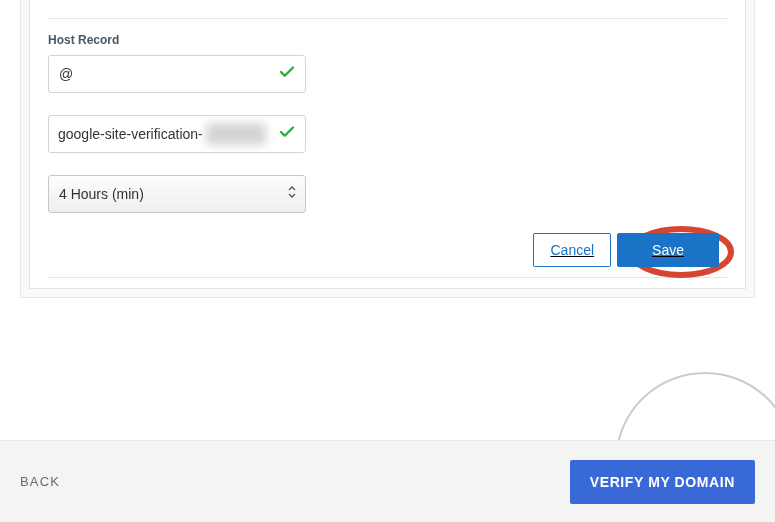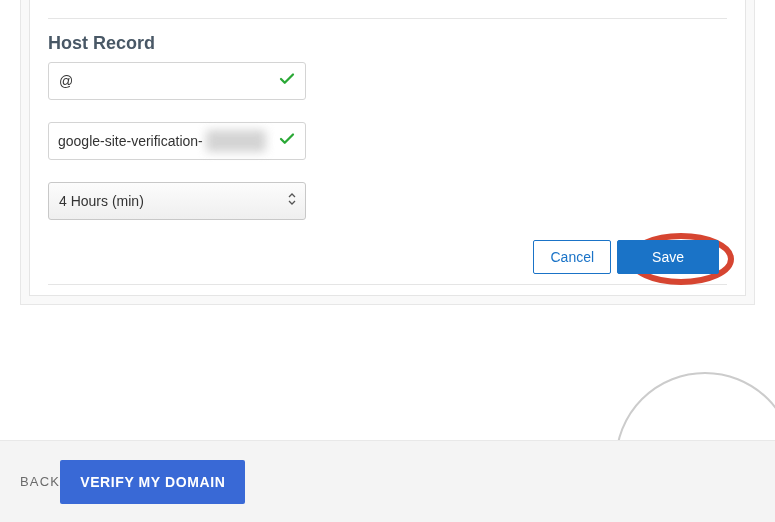--- a/index.html
+++ b/index.html
@@ -22,21 +22,21 @@
       border-top: none;
     }
     .card {
       background: #fff;
       border: 1px solid #e5e5e5;
       border-top: none;
       padding: 18px 18px 10px 18px;
     }
     .field-group { margin-bottom: 22px; }
     .label {
-      font-size: 18px;
+      font-size: 12px;
       color: #495866;
       font-weight: 600;
       margin-bottom: 8px;
       display: block;
     }
     .input-wrap {
       position: relative;
       width: 258px;
     }
     .input, .select {
@@ -99,20 +99,21 @@
       margin-bottom: 14px;
     }
     .btn-row {
       display: flex;
       justify-content: flex-end;
       gap: 6px;
       padding: 6px 8px 10px 0;
       position: relative;
       border-bottom: 1px solid #e5e5e5;
       margin-top: 10px;
+      text-decoration: underline;
     }
     .btn-outline {
       border: 1px solid #1a73c7;
       background: #fff;
       color: #1a73c7;
       font-size: 14px;
       padding: 8px 16px;
       border-radius: 2px;
       cursor: pointer;
     }
@@ -144,20 +145,21 @@
     .footer-bar {
       position: absolute;
       left: 0;
       right: 0;
       bottom: 0;
       height: 82px;
       background: #f4f4f4;
       border-top: 1px solid #e8e8e8;
       display: flex;
       align-items: center;
+      justify-content: space-between;
       padding: 0 20px;
     }
     .back-link {
       color: #6b6b6b;
       font-size: 13px;
       letter-spacing: 1.2px;
       cursor: pointer;
     }
     .verify-btn {
       background: #3969d6;

